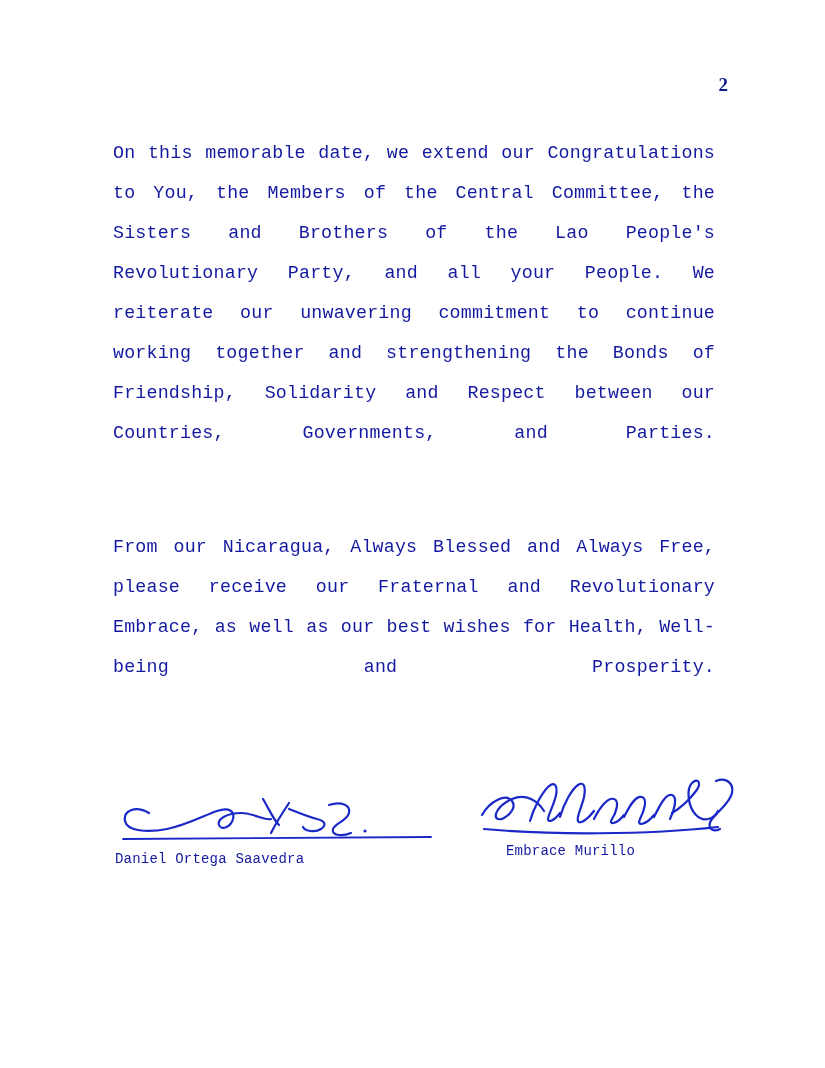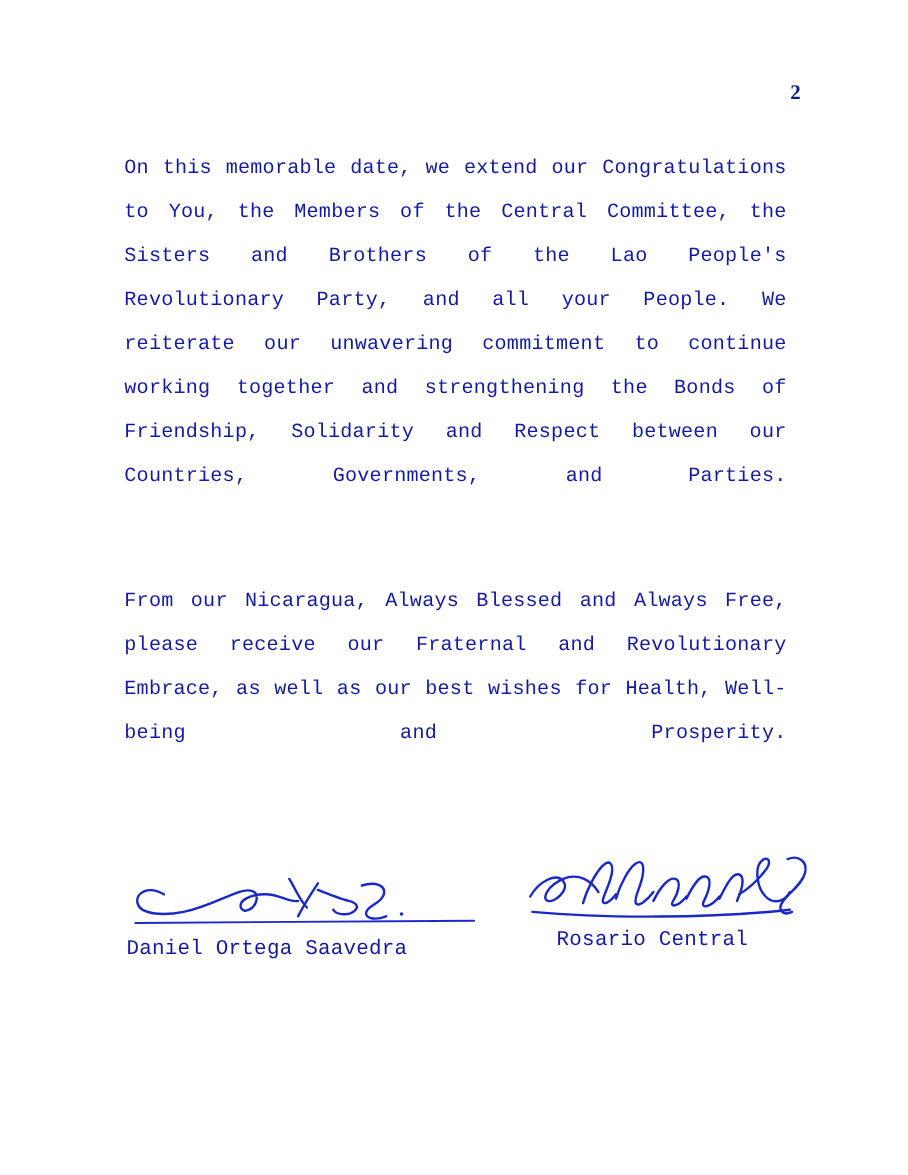--- a/index.html
+++ b/index.html
@@ -67,21 +67,21 @@
   }
   .sig-left  { left: 0px;   top: 0px; }
   .sig-right { left: 355px; top: -8px; }
   .sig-svg {
     display: block;
     height: 78px;
     width: 320px;
   }
   .sig-name {
     font-family: "Liberation Mono", monospace;
-    font-size: 19px;
+    font-size: 14px;
     letter-spacing: 0.2px;
     color: #141aa0;
     white-space: pre;
     margin-top: -2px;
   }
   .sig-left .sig-name  { margin-left: 2px; }
   .sig-right .sig-name { margin-left: 38px; }
 </style>
 </head>
 <body>
@@ -119,17 +119,17 @@
           <path d="M62 54 C66 40, 74 26, 80 20 C86 14, 90 18, 88 28 C86 38, 80 48, 80 52 C80 56, 86 54, 92 46"></path>
           <path d="M92 50 C96 36, 104 22, 110 18 C116 14, 118 20, 116 30 C114 40, 108 50, 110 54 C112 58, 120 52, 126 44"></path>
           <path d="M126 52 C132 40, 140 30, 146 32 C152 34, 148 46, 144 52 C140 58, 148 58, 156 48"></path>
           <path d="M156 50 C162 38, 168 28, 174 30 C180 32, 176 44, 172 52 C168 60, 178 58, 186 48"></path>
           <path d="M186 50 C192 38, 198 26, 204 28 C210 30, 206 44, 202 52"></path>
           <path d="M204 46 C214 40, 222 32, 228 24 C234 16, 230 10, 224 16 C218 22, 220 40, 228 48 C236 56, 246 52, 250 44"></path>
           <path d="M248 14 C258 10, 266 16, 264 26 C262 36, 250 44, 244 52 C238 60, 244 66, 252 62"></path>
           <path d="M16 62 C80 68, 180 68, 250 60"></path>
         </g>
       </svg>
-      <div class="sig-name">Rosario Central</div>
+      <div class="sig-name">Embrace Murillo</div>
     </div>
 
   </div>
 </div>
 
 </body></html>

